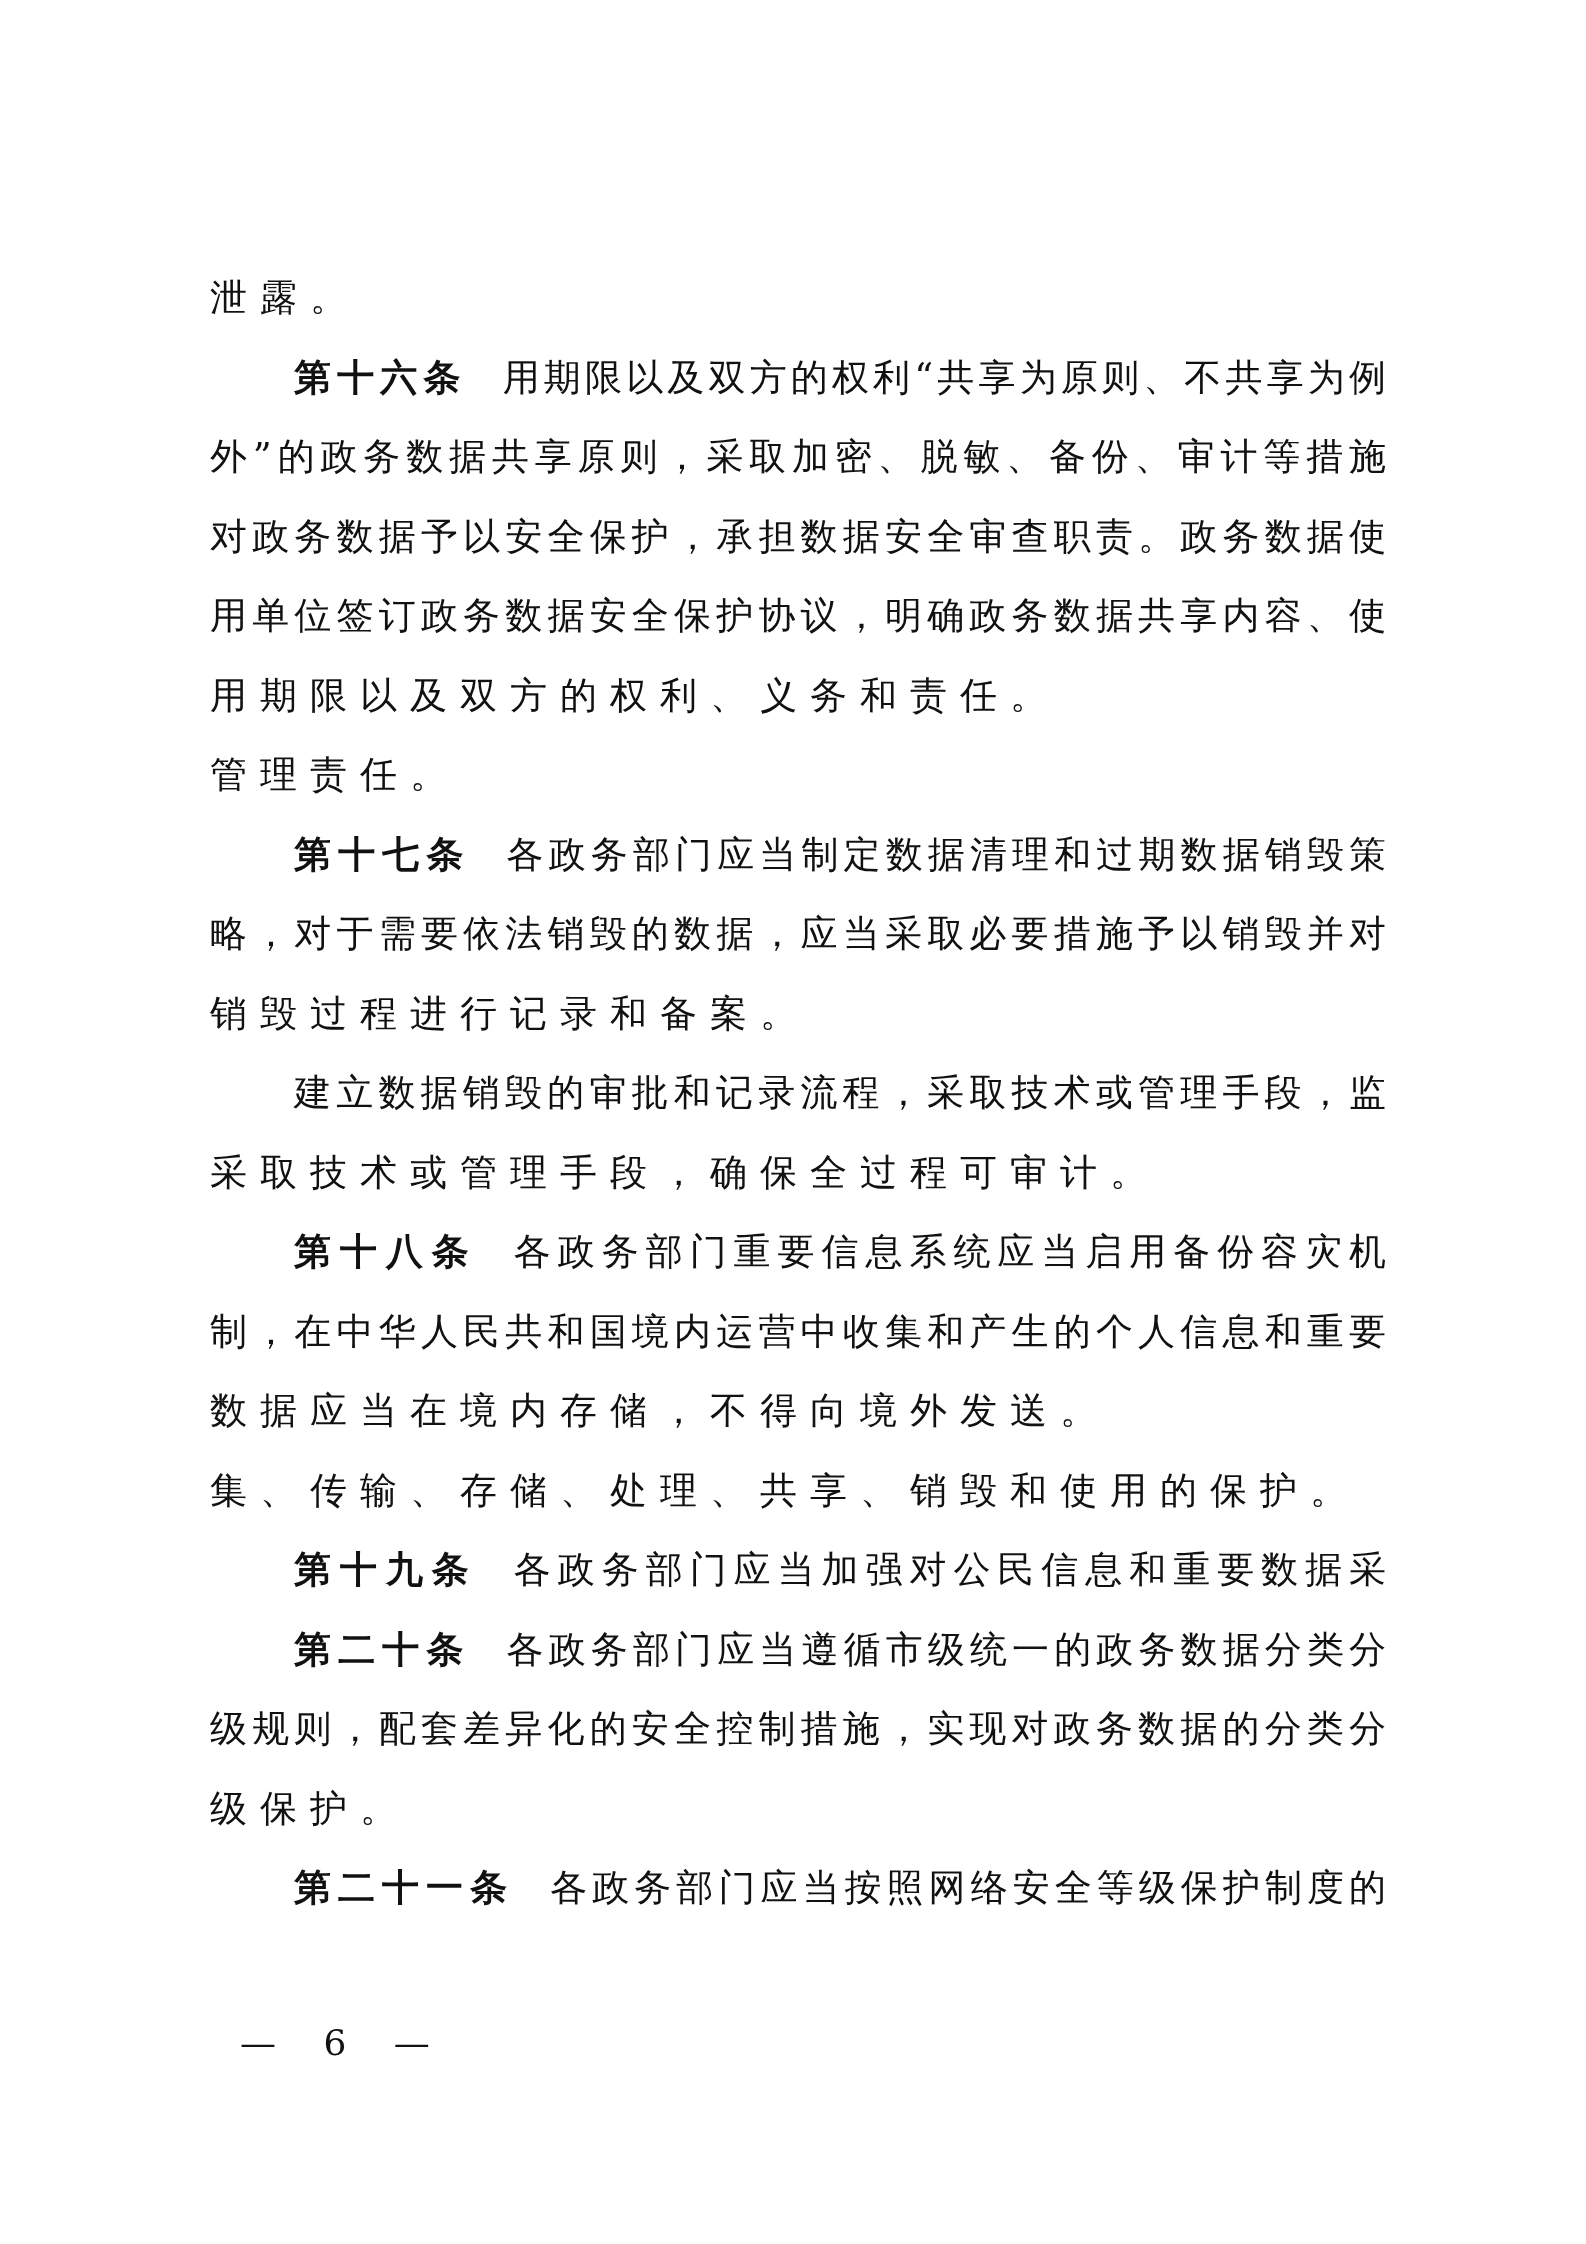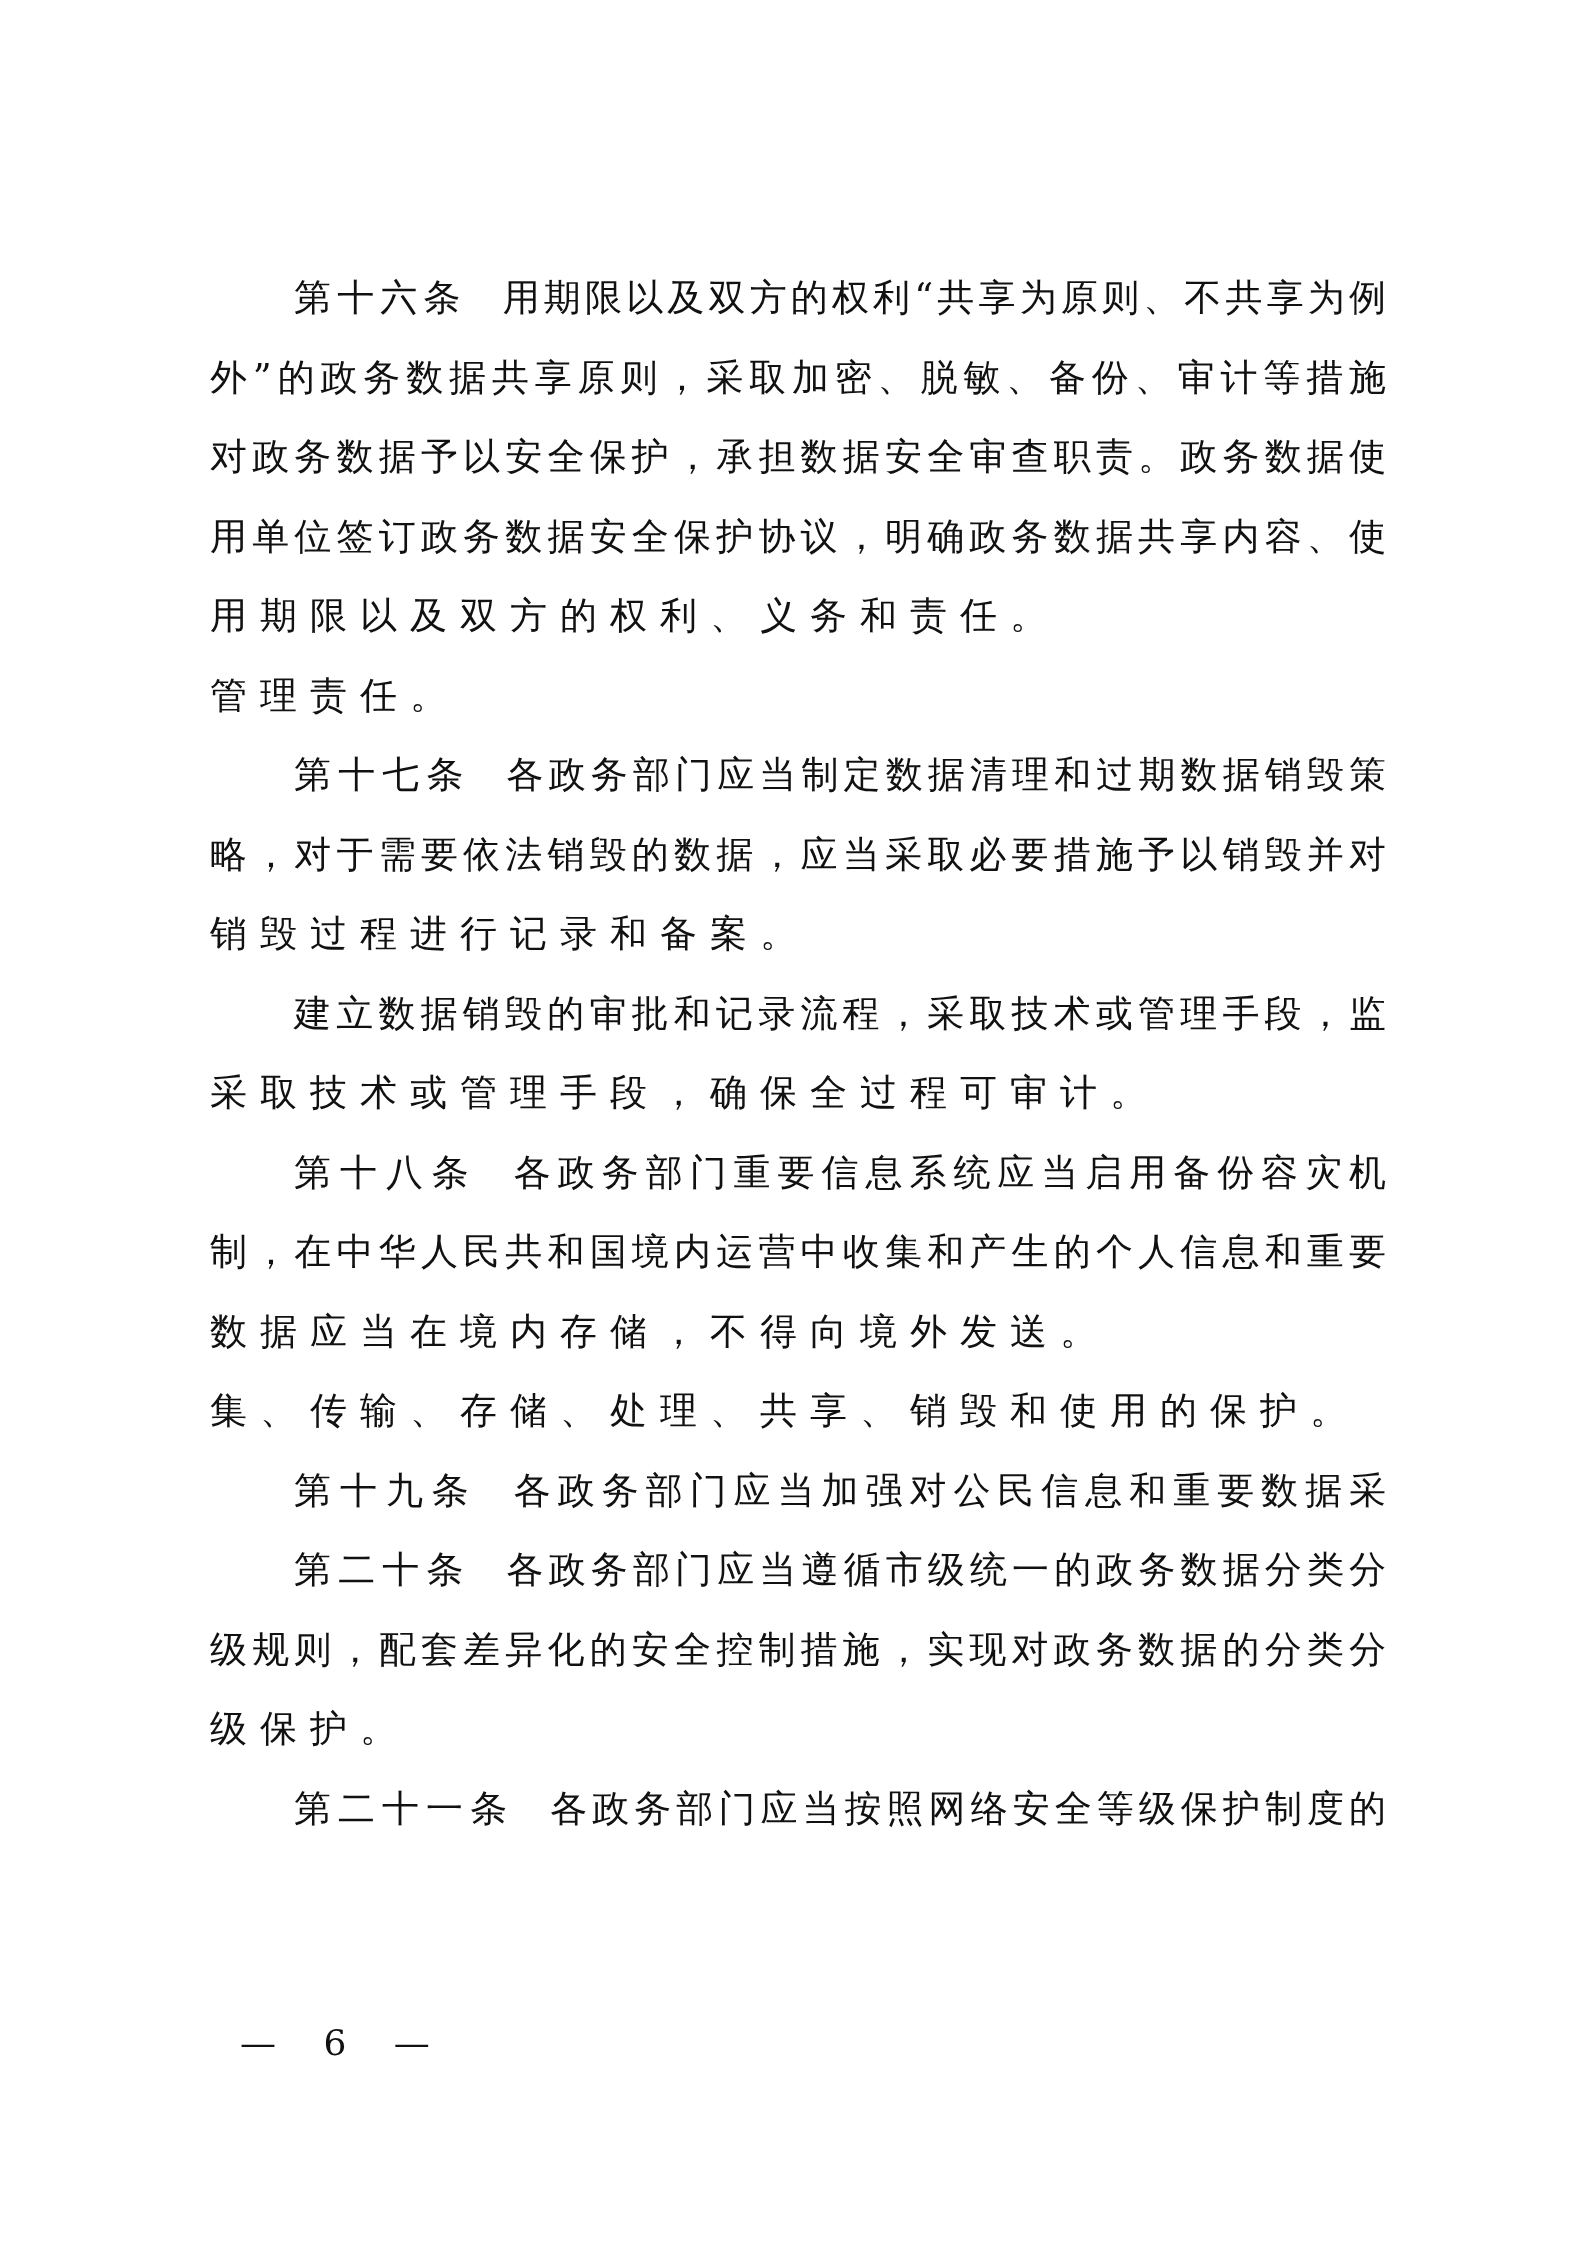--- a/index.html
+++ b/index.html
@@ -3,28 +3,29 @@
 <meta charset="utf-8">
 <style>
   html, body { margin: 0; padding: 0; background: #ffffff; }
   body { width: 1586px; height: 2244px; position: relative; overflow: hidden;
          font-family: "DejaVu Serif", "Liberation Serif", serif; color: #111; }
   .page { position: absolute; left: 210px; top: 258px; width: 1176px; }
   .line { height: 79.5px; line-height: 79.5px; font-size: 37px; white-space: nowrap;
           text-align: justify; text-align-last: justify; letter-spacing: 0; }
   .line.last { text-align-last: left; letter-spacing: 13px; }
   .line.indent { padding-left: 84px; }
-  .art { font-family: "DejaVu Sans", "Liberation Sans", sans-serif; font-weight: normal; margin-right: 36px; letter-spacing: 2px; }
+  .art { font-family: "DejaVu Sans", "Liberation Sans", sans-serif; font-weight: bold; margin-right: 36px; letter-spacing: 2px; }
   .footer { position: absolute; left: 240px; top: 2022px; font-size: 36px; letter-spacing: 18px;
             font-family: "DejaVu Serif", "Liberation Serif", serif; }
 </style>
 </head>
 <body>
 
 <div class="page" id="doc">
+    <div class="line last"><span>泄露。</span></div>
     <div class="line indent"><span class="art">第十六条</span><span>用期限以及双方的权利“共享为原则、不共享为例</span></div>
     <div class="line"><span>外”的政务数据共享原则，采取加密、脱敏、备份、审计等措施</span></div>
     <div class="line"><span>对政务数据予以安全保护，承担数据安全审查职责。政务数据使</span></div>
     <div class="line"><span>用单位签订政务数据安全保护协议，明确政务数据共享内容、使</span></div>
     <div class="line last"><span>用期限以及双方的权利、义务和责任。</span></div>
     <div class="line last"><span>管理责任。</span></div>
     <div class="line indent"><span class="art">第十七条</span><span>各政务部门应当制定数据清理和过期数据销毁策</span></div>
     <div class="line"><span>略，对于需要依法销毁的数据，应当采取必要措施予以销毁并对</span></div>
     <div class="line last"><span>销毁过程进行记录和备案。</span></div>
     <div class="line indent"><span>建立数据销毁的审批和记录流程，采取技术或管理手段，监</span></div>

